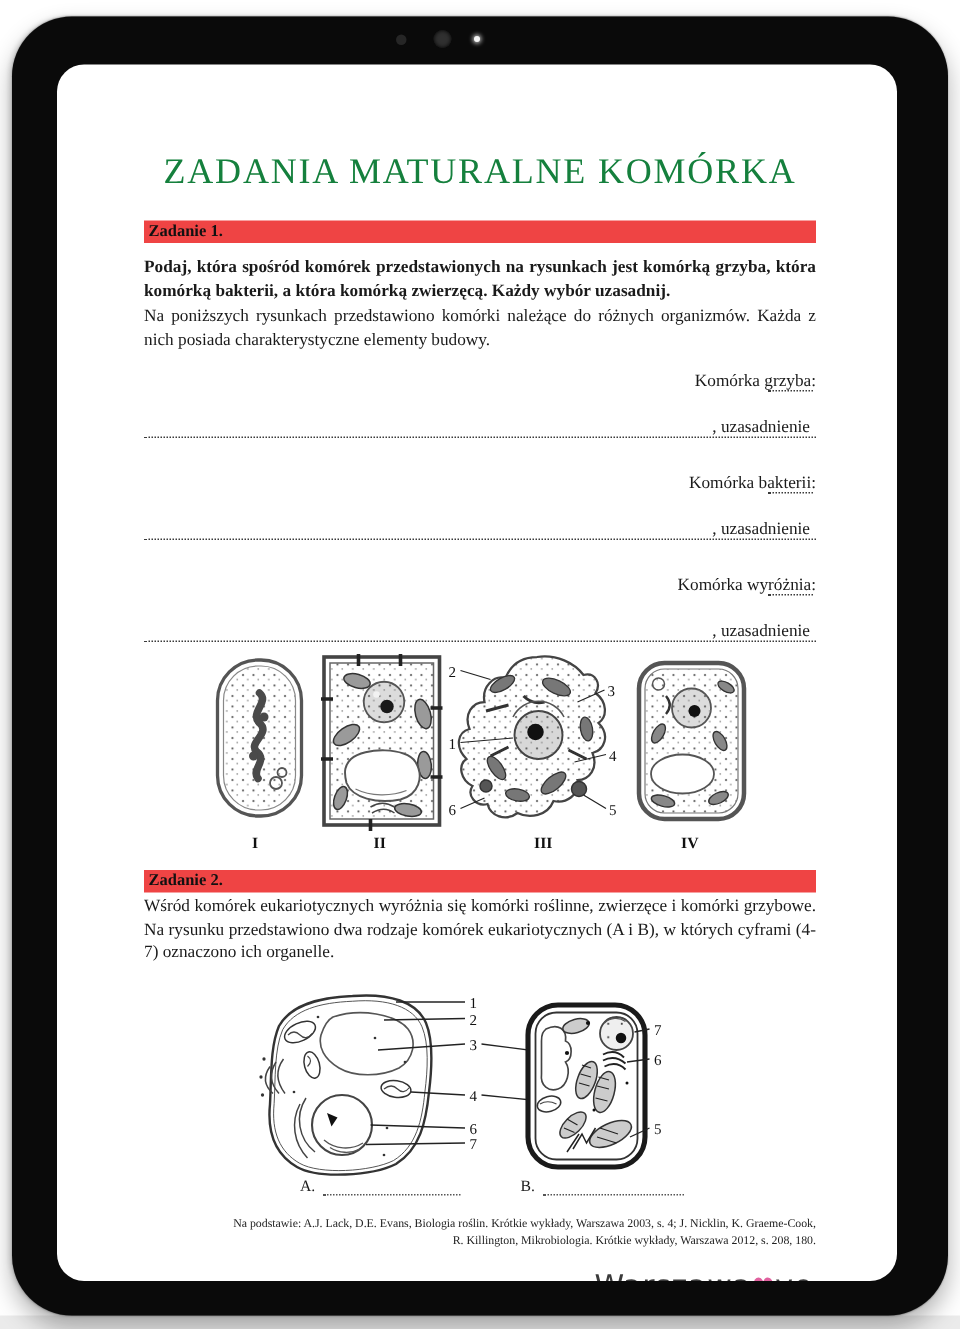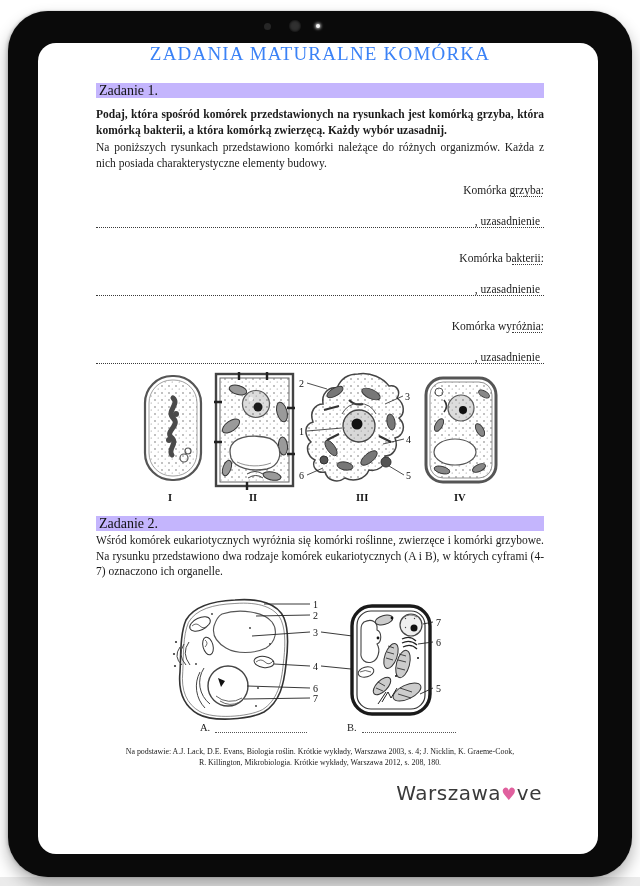--- a/index.html
+++ b/index.html
@@ -19,26 +19,26 @@
   .cam-led{left:308px;top:13px;width:4px;height:4px;background:#f5f5f5;box-shadow:0 0 3px 1px rgba(255,255,255,.7);}
   .screen{
     position:absolute;left:30px;top:32px;width:560px;height:811px;
     background:#ffffff;border-radius:18px;overflow:hidden;
   }
   .doc{
     position:absolute;left:0;top:0;width:560px;height:811px;
     padding:0 54px 0 58px;box-sizing:border-box;color:#1a1a1a;
   }
   .doc-title{
-    text-align:center;font-size:19px;letter-spacing:1.2px;
-    font-weight:400;color:#3b82f6;
+    margin-top:59px;text-align:center;font-size:24px;letter-spacing:1.2px;
+    font-weight:400;color:#15803d;
   }
   .task-bar{
-    margin-top:18px;height:15px;line-height:15px;background:#c4b5fd;
-    font-size:14px;font-weight:normal;padding-left:3px;color:#111;
+    margin-top:18px;height:15px;line-height:15px;background:#ef4444;
+    font-size:11px;font-weight:bold;padding-left:3px;color:#111;
   }
   .task-bar.t2{margin-top:11px;}
   .para{font-size:11.5px;line-height:15.5px;text-align:justify;margin-top:2px;}
   .para.bold{font-weight:bold;margin-top:9px;}
   .ans-row{
     display:flex;align-items:flex-end;font-size:11.5px;height:16px;margin-top:24px;flex-direction:column;
   }
   .ans-row.first{margin-top:13px;}
   .dots-short{display:inline-block;width:30px;border-bottom:1.6px dotted #3a3a3a;height:11px;margin:0 2px 2px 6px;}
   .ans-suffix{margin:16px 4px 0 2px;white-space:nowrap;}
@@ -49,21 +49,21 @@
   .fig2{position:relative;height:142px;margin-top:18px;}
   .fig2 svg{position:absolute;left:64px;top:0;}
   .fig-caption{
     position:absolute;top:124px;font-size:10.5px;display:flex;align-items:flex-end;
   }
   .fig-caption .dots{display:inline-block;border-bottom:1.4px dotted #555;height:10px;margin-left:5px;}
   .cap-a{left:104px;width:110px;}
   .cap-b{left:251px;width:112px;}
   .cap-a .dots{width:92px;}
   .cap-b .dots{width:94px;}
-  .citation{margin-top:6px;text-align:center;font-size:7.9px;line-height:11.5px;color:#222;}
+  .citation{margin-top:6px;text-align:right;font-size:7.9px;line-height:11.5px;color:#222;}
   .logo{
     margin-top:12px;text-align:right;padding-right:2px;
     font-family:"DejaVu Sans",sans-serif;font-size:20px;color:#3a3a3a;letter-spacing:.5px;
   }
   .logo .heart{color:#e0609e;font-size:17px;}
   svg text{font-family:"Liberation Serif","DejaVu Serif",serif;font-size:10px;fill:#111;}
   svg text.roman{font-size:10.5px;font-weight:bold;}
 </style>
 </head>
 <body>

